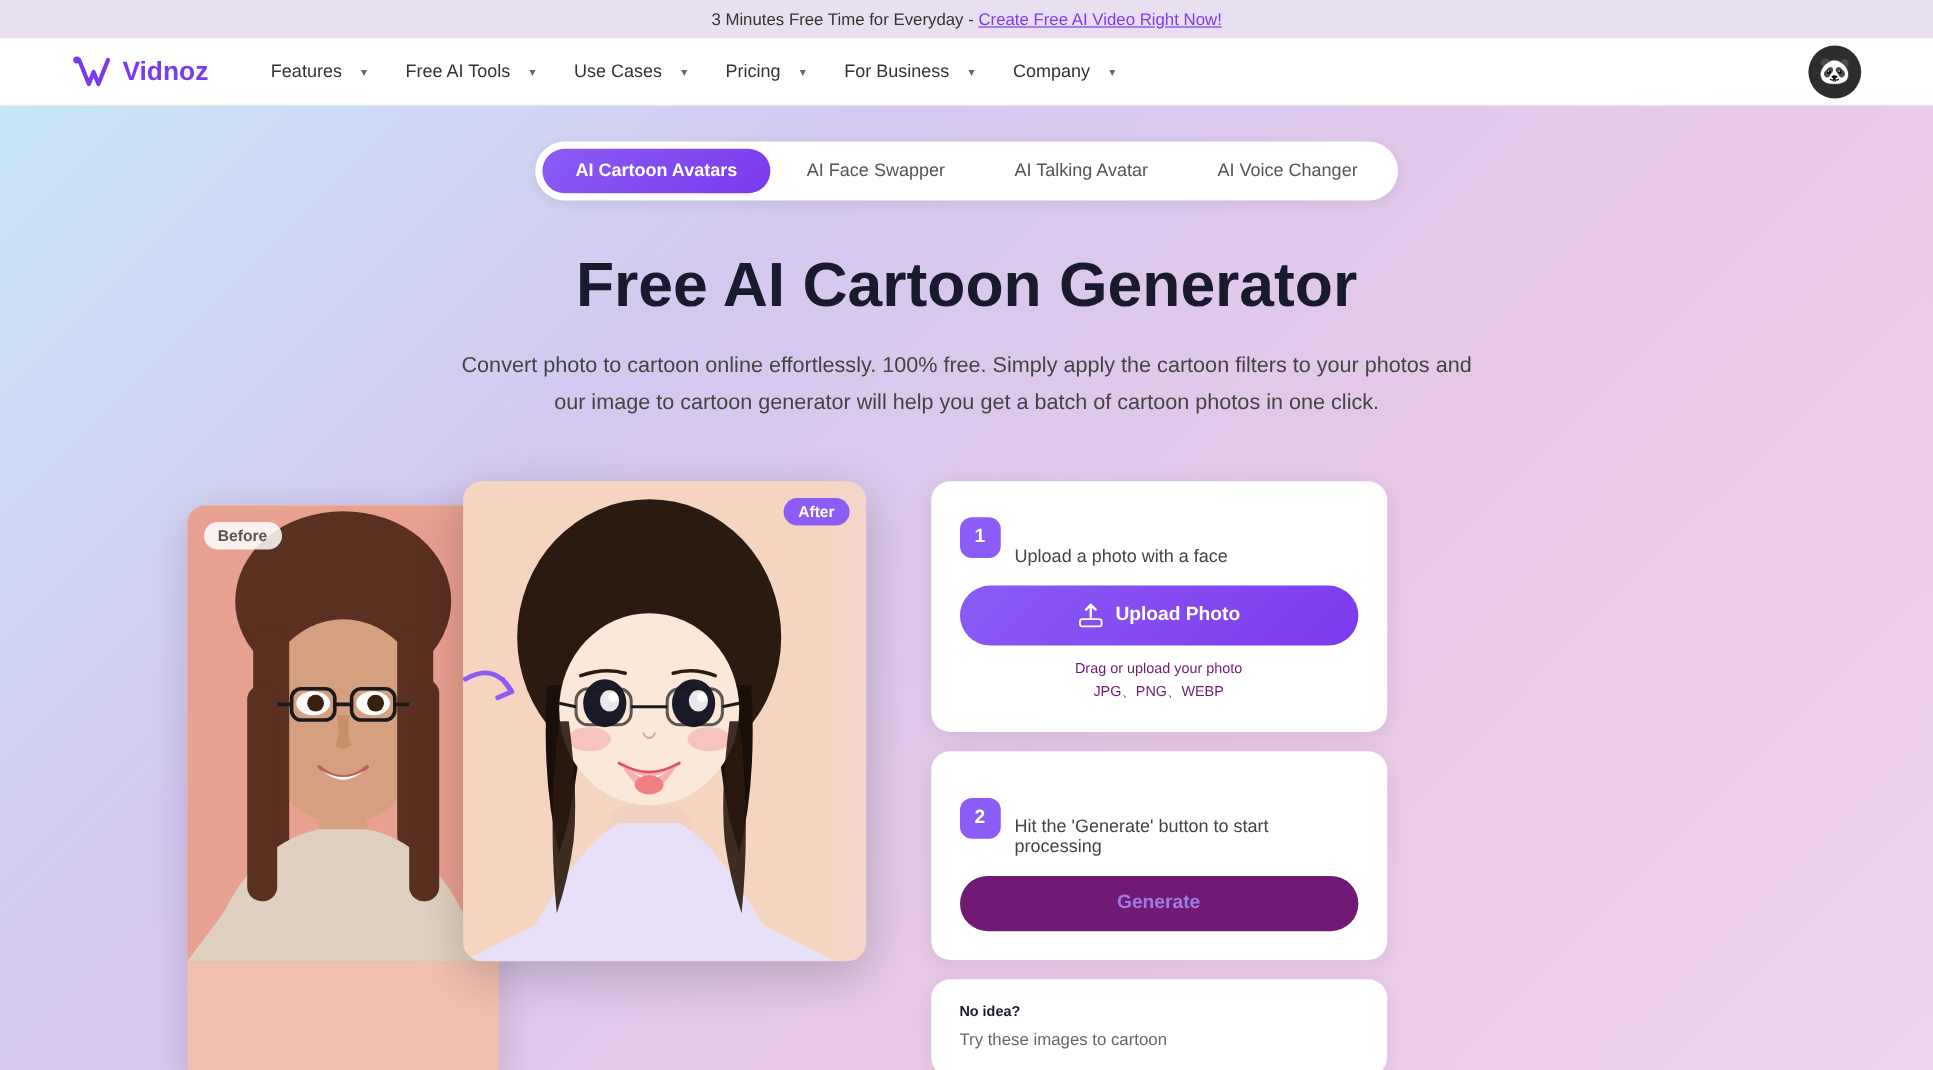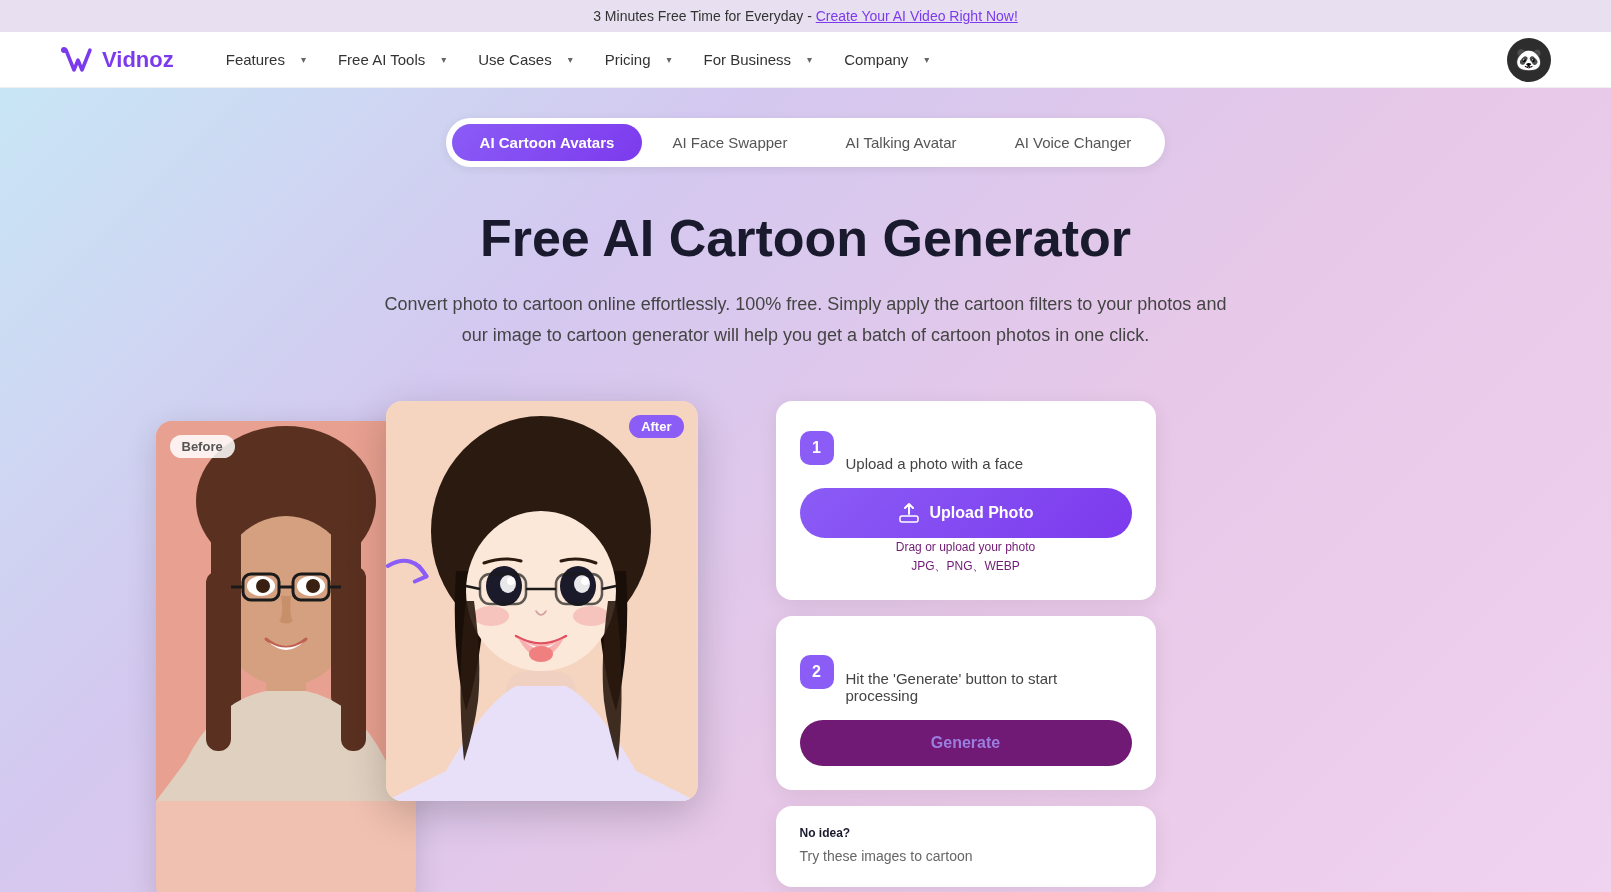--- a/index.html
+++ b/index.html
@@ -171,21 +171,21 @@
     .after-label {
       background: #8b5cf6;
       color: #fff;
       left: auto;
       right: 14px;
     }
     .after-card {
       background: #f5d5c8;
       border-radius: 16px;
       overflow: hidden;
-      width: 312px;
+      width: 336px;
       height: 400px;
       position: relative;
       margin-left: -30px;
       box-shadow: 0 12px 40px rgba(0,0,0,0.2);
       flex-shrink: 0;
       z-index: 2;
     }
     
     .arrow-overlay {
       position: absolute;
@@ -243,20 +243,21 @@
       border: none;
       border-radius: 50px;
       padding: 14px 28px;
       font-size: 16px;
       font-weight: 600;
       cursor: pointer;
       display: flex;
       align-items: center;
       justify-content: center;
       gap: 10px;
+      margin-bottom: 10px;
     }
     .upload-hint {
       text-align: center;
       font-size: 12px;
       color: #701a75;
       line-height: 1.6;
     }
     .generate-btn {
       width: 100%;
       background: #701a75;
@@ -284,21 +285,21 @@
       font-size: 14px;
       color: #666;
       line-height: 1.5;
     }
   </style>
 </head>
 <body>
 
 <div class="top-banner">
   <span>3 Minutes Free Time for Everyday - </span>
-  <a>Create Your AI Video Right Now!</a>
+  <a>Create Free AI Video Right Now!</a>
 </div>
 
 <nav class="navbar">
   <div class="logo">
     <svg class="logo-icon" viewBox="0 0 36 36" fill="none">
       <path d="M6 8 L14 28 L18 18 L22 28 L30 8" stroke="#7c3aed" stroke-width="3.5" stroke-linecap="round" stroke-linejoin="round" fill="none"></path>
       <circle cx="4" cy="8" r="3" fill="#7c3aed"></circle>
     </svg>
     <span class="logo-text">
       <span>Vidnoz</span>

